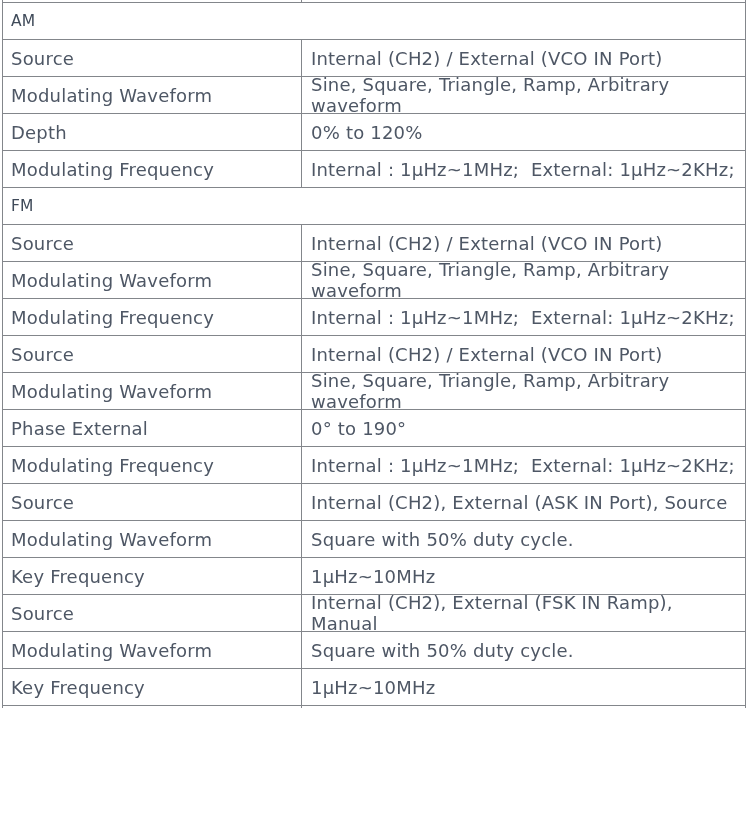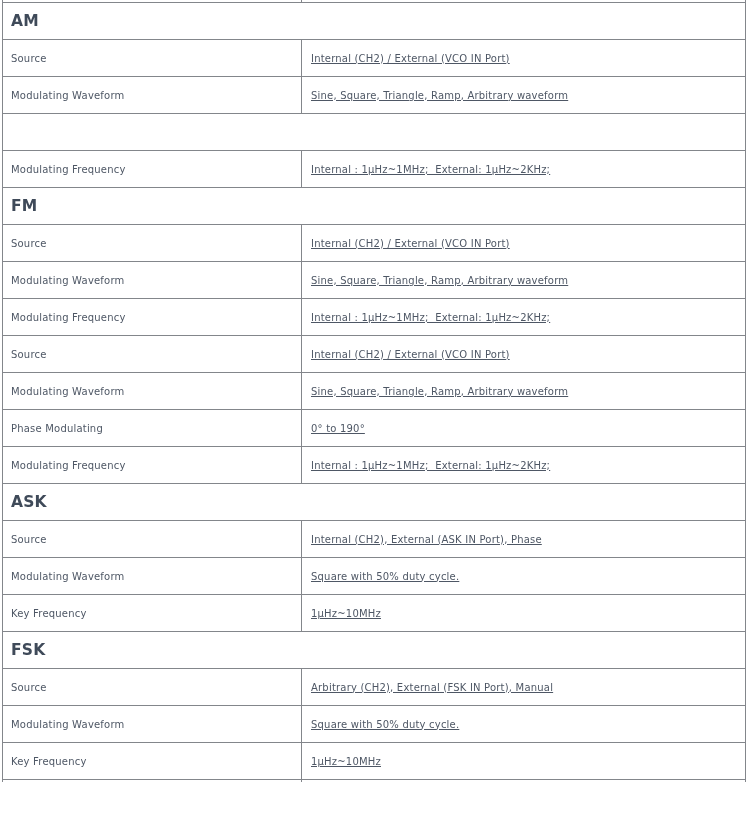--- a/index.html
+++ b/index.html
@@ -26,35 +26,35 @@
   .sliver-value{flex:1;}
   .header-row{
     display:flex;align-items:center;
     height:37px;box-sizing:border-box;
     border-left:1px solid var(--bc);
     border-right:1px solid var(--bc);
     border-bottom:1px solid var(--bc);
     padding-left:8px;
   }
   .header-row .title{
-    font-size:15.5px;font-weight:bold;color:var(--hdr);letter-spacing:0.2px;
+    font-size:15.5px;font-weight:normal;color:var(--hdr);letter-spacing:0.2px;
   }
   .row{
     display:flex;height:37px;box-sizing:border-box;
     border-left:1px solid var(--bc);
     border-right:1px solid var(--bc);
     border-bottom:1px solid var(--bc);
   }
   .cell{
     display:flex;align-items:center;box-sizing:border-box;
-    font-size:10px;color:var(--txt);letter-spacing:0.2px;
+    font-size:18px;color:var(--txt);letter-spacing:0.2px;
     white-space:pre-wrap;overflow:hidden;
   }
   .cell.label{width:299px;border-right:1px solid var(--bc);padding-left:8px;}
-  .cell.value{flex:1;padding-left:9px;text-decoration:underline;}
+  .cell.value{flex:1;padding-left:9px;}
 </style>
 </head>
 <body>
 
 <div class="spec-table">
 
   <div class="sliver-row">
     <div class="sliver-label"></div>
     <div class="sliver-value"></div>
   </div>
@@ -64,20 +64,22 @@
   </div>
   <div class="row">
     <div class="cell label">Source</div>
     <div class="cell value">Internal (CH2) / External (VCO IN Port)</div>
   </div>
   <div class="row">
     <div class="cell label">Modulating Waveform</div>
     <div class="cell value">Sine, Square, Triangle, Ramp, Arbitrary waveform</div>
   </div>
   <div class="row">
+    <div class="cell label">Depth</div>
+    <div class="cell value">0% to 120%</div>
   </div>
   <div class="row">
     <div class="cell label">Modulating Frequency</div>
     <div class="cell value">Internal : 1µHz~1MHz;  External: 1µHz~2KHz;</div>
   </div>
 
   <div class="header-row">
     <span class="title">FM</span>
   </div>
   <div class="row">
@@ -95,50 +97,44 @@
 
   <div class="row">
     <div class="cell label">Source</div>
     <div class="cell value">Internal (CH2) / External (VCO IN Port)</div>
   </div>
   <div class="row">
     <div class="cell label">Modulating Waveform</div>
     <div class="cell value">Sine, Square, Triangle, Ramp, Arbitrary waveform</div>
   </div>
   <div class="row">
-    <div class="cell label">Phase Modulating</div>
+    <div class="cell label">Phase External</div>
     <div class="cell value">0° to 190°</div>
   </div>
   <div class="row">
     <div class="cell label">Modulating Frequency</div>
     <div class="cell value">Internal : 1µHz~1MHz;  External: 1µHz~2KHz;</div>
   </div>
 
-  <div class="header-row">
-    <span class="title">ASK</span>
-  </div>
   <div class="row">
     <div class="cell label">Source</div>
-    <div class="cell value">Internal (CH2), External (ASK IN Port), Phase</div>
+    <div class="cell value">Internal (CH2), External (ASK IN Port), Source</div>
   </div>
   <div class="row">
     <div class="cell label">Modulating Waveform</div>
     <div class="cell value">Square with 50% duty cycle.</div>
   </div>
   <div class="row">
     <div class="cell label">Key Frequency</div>
     <div class="cell value">1µHz~10MHz</div>
   </div>
 
-  <div class="header-row">
-    <span class="title">FSK</span>
-  </div>
   <div class="row">
     <div class="cell label">Source</div>
-    <div class="cell value">Arbitrary (CH2), External (FSK IN Port), Manual</div>
+    <div class="cell value">Internal (CH2), External (FSK IN Ramp), Manual</div>
   </div>
   <div class="row">
     <div class="cell label">Modulating Waveform</div>
     <div class="cell value">Square with 50% duty cycle.</div>
   </div>
   <div class="row">
     <div class="cell label">Key Frequency</div>
     <div class="cell value">1µHz~10MHz</div>
   </div>
 

